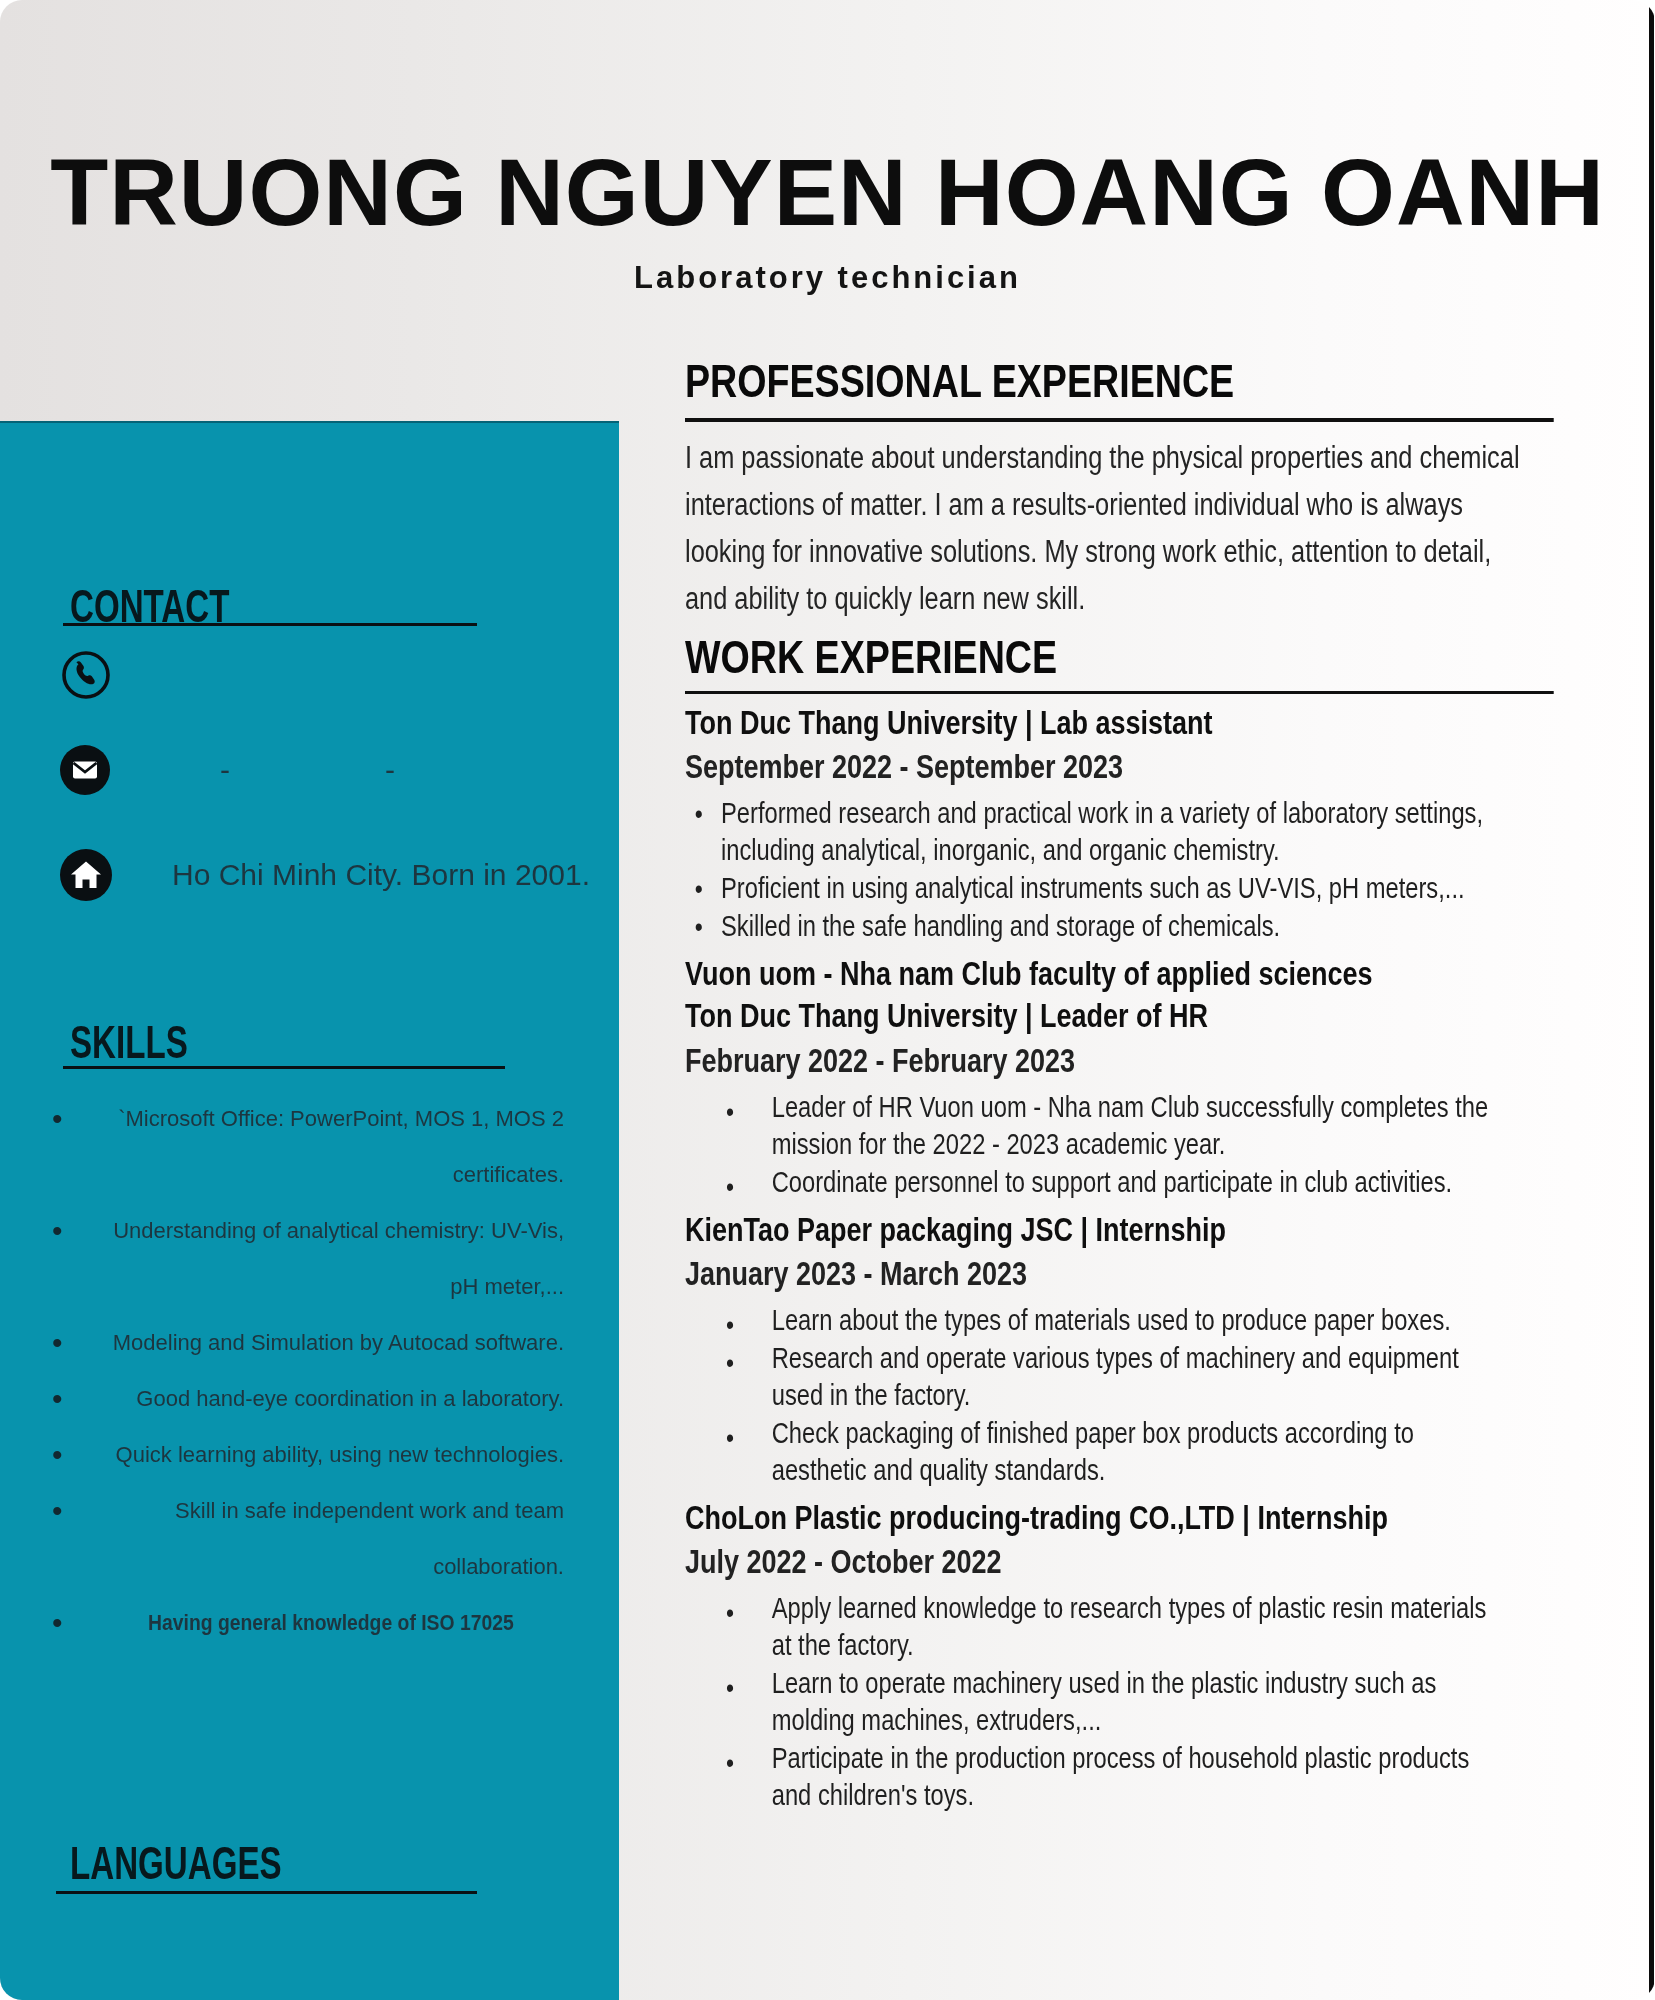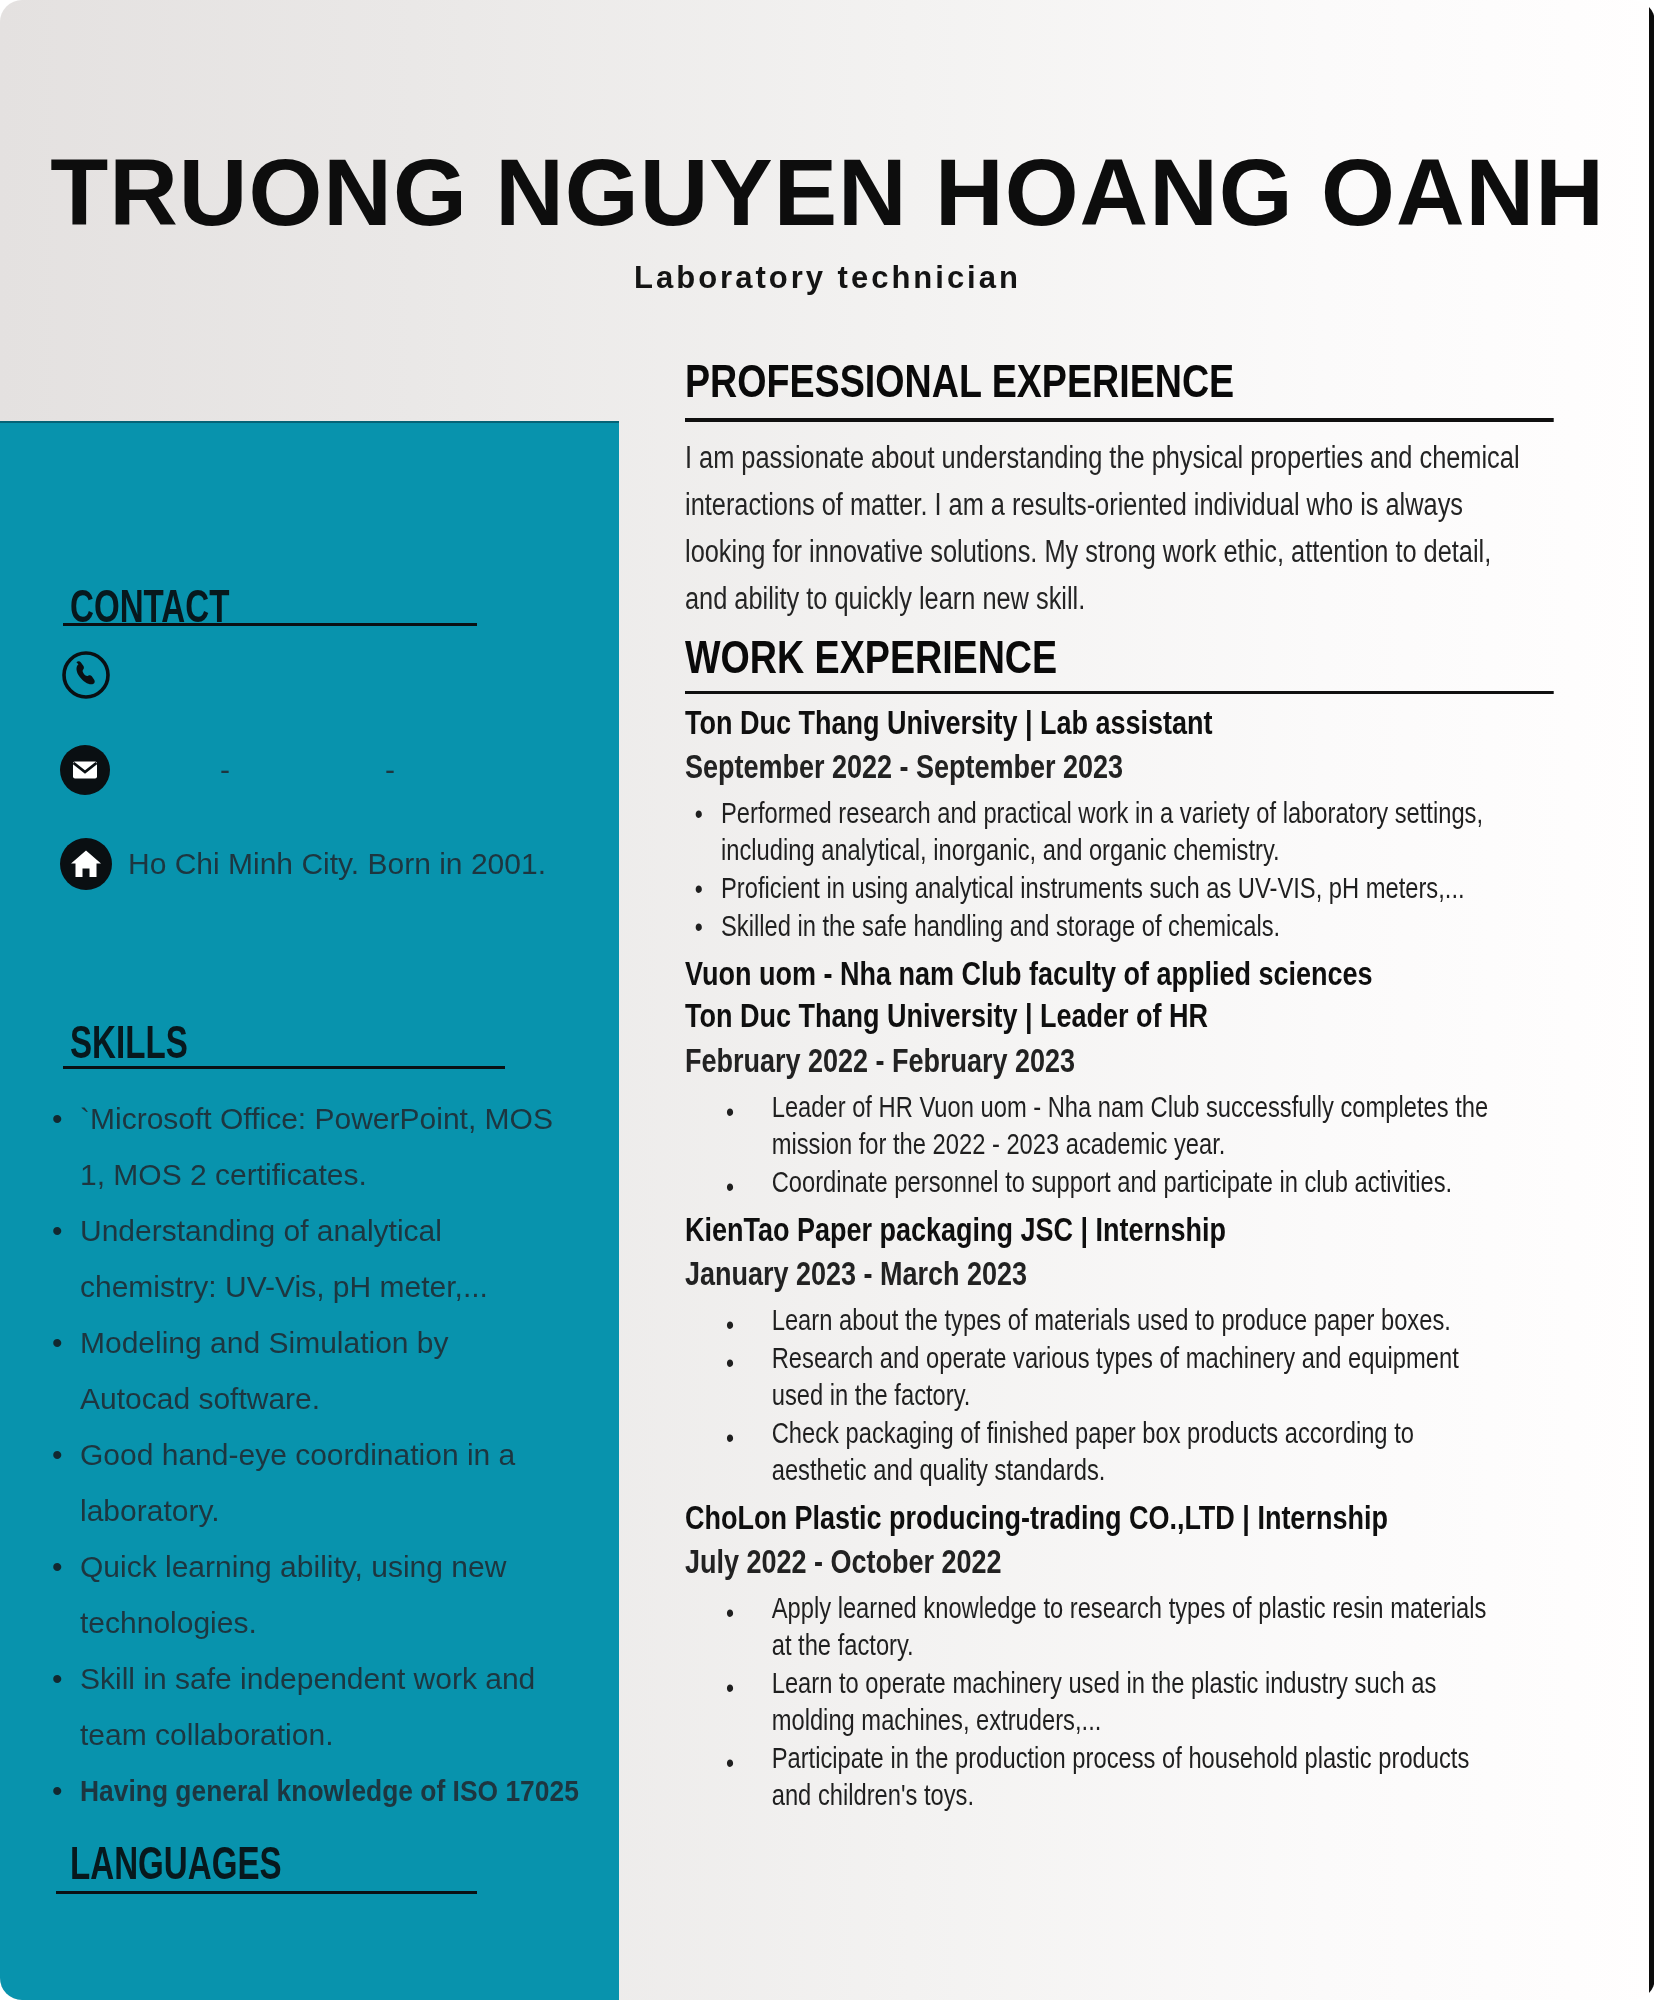--- a/index.html
+++ b/index.html
@@ -44,21 +44,21 @@
 
   .c-row{position:absolute;left:60px;display:flex;align-items:center;}
   .c-row .icon{flex:0 0 auto;display:block;}
   .c-text{margin-left:16px;font-size:30px;color:#1d3640;white-space:nowrap;}
   .dash-left{margin-left:110px;font-size:30px;color:#1d3640;}
   .dash-right{margin-left:155px;font-size:30px;color:#1d3640;}
 
   .side-list{position:absolute;left:52px;margin:0;padding:0;list-style:none;}
   .side-list li{
     position:relative;padding-left:28px;
-    font-size:30px;line-height:56px;color:#1d3640;
+    font-size:22px;line-height:56px;color:#1d3640;text-align:right;
   }
   .side-list li::before{
     content:"\2022";position:absolute;left:0;top:0;
     font-size:30px;color:#122830;
   }
   .side-list li .squeeze{
     display:inline-block;transform:scaleX(0.88);transform-origin:left center;
     white-space:nowrap;font-weight:bold;letter-spacing:0;
   }
 
@@ -112,21 +112,21 @@
     <div class="c-row" style="top:322px;">
       <svg class="icon" width="50" height="50" viewBox="0 0 50 50">
         <circle cx="25" cy="25" r="25" fill="#0a0f12"></circle>
         <rect x="13" y="16.5" width="24" height="17" rx="2" fill="#ffffff"></rect>
         <path d="M13.5 18 L25 27 L36.5 18" fill="none" stroke="#0a0f12" stroke-width="2.8"></path>
       </svg>
       <span class="dash-left">-</span>
       <span class="dash-right">-</span>
     </div>
 
-    <div class="c-row" style="top:415px;">
+    <div class="c-row" style="top:426px;gap:44px;">
       <svg class="icon" width="52" height="52" viewBox="0 0 52 52">
         <circle cx="26" cy="26" r="26" fill="#0a0f12"></circle>
         <path fill="#ffffff" d="M26 12.5 L41 25.5 L36.5 25.5 L36.5 39 L29.5 39 L29.5 30.5 L22.5 30.5 L22.5 39 L15.5 39 L15.5 25.5 L11 25.5 Z"></path>
         <rect x="23.5" y="33.5" width="5" height="5.5" fill="#0a0f12"></rect>
       </svg>
       <span class="c-text">Ho Chi Minh City. Born in 2001.</span>
     </div>
 
     <div class="side-h" style="top:592px;">SKILLS</div>
     <div class="side-rule" style="left:63px;top:643px;width:442px;"></div>

